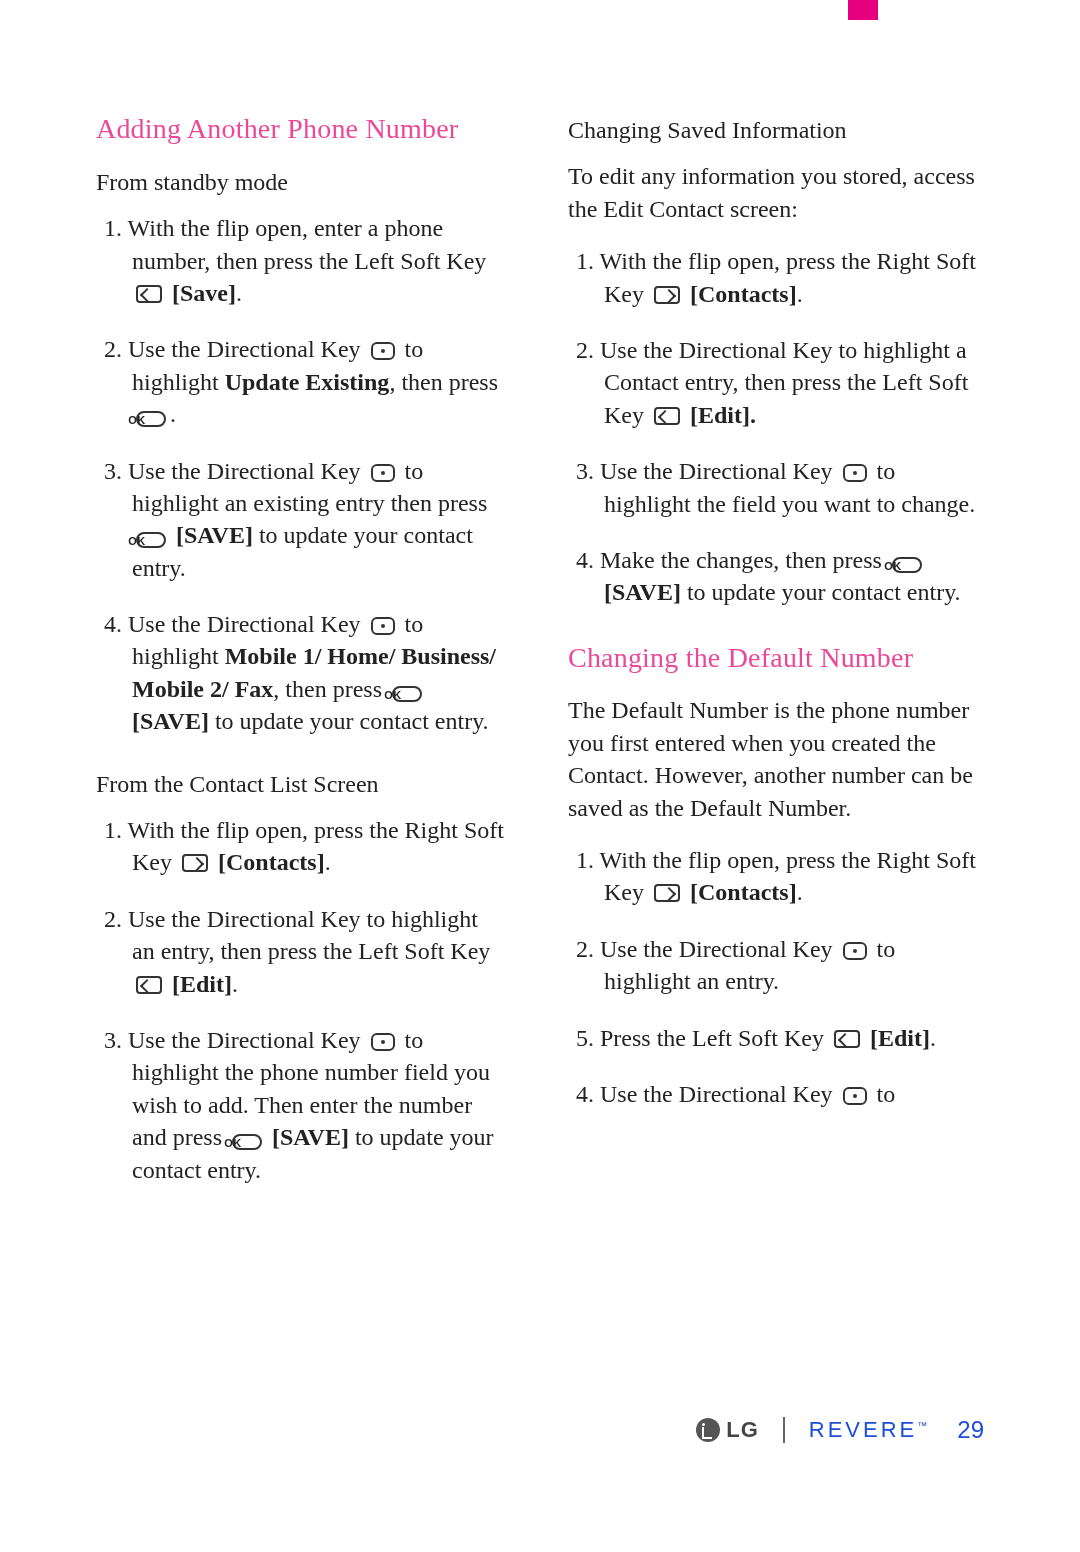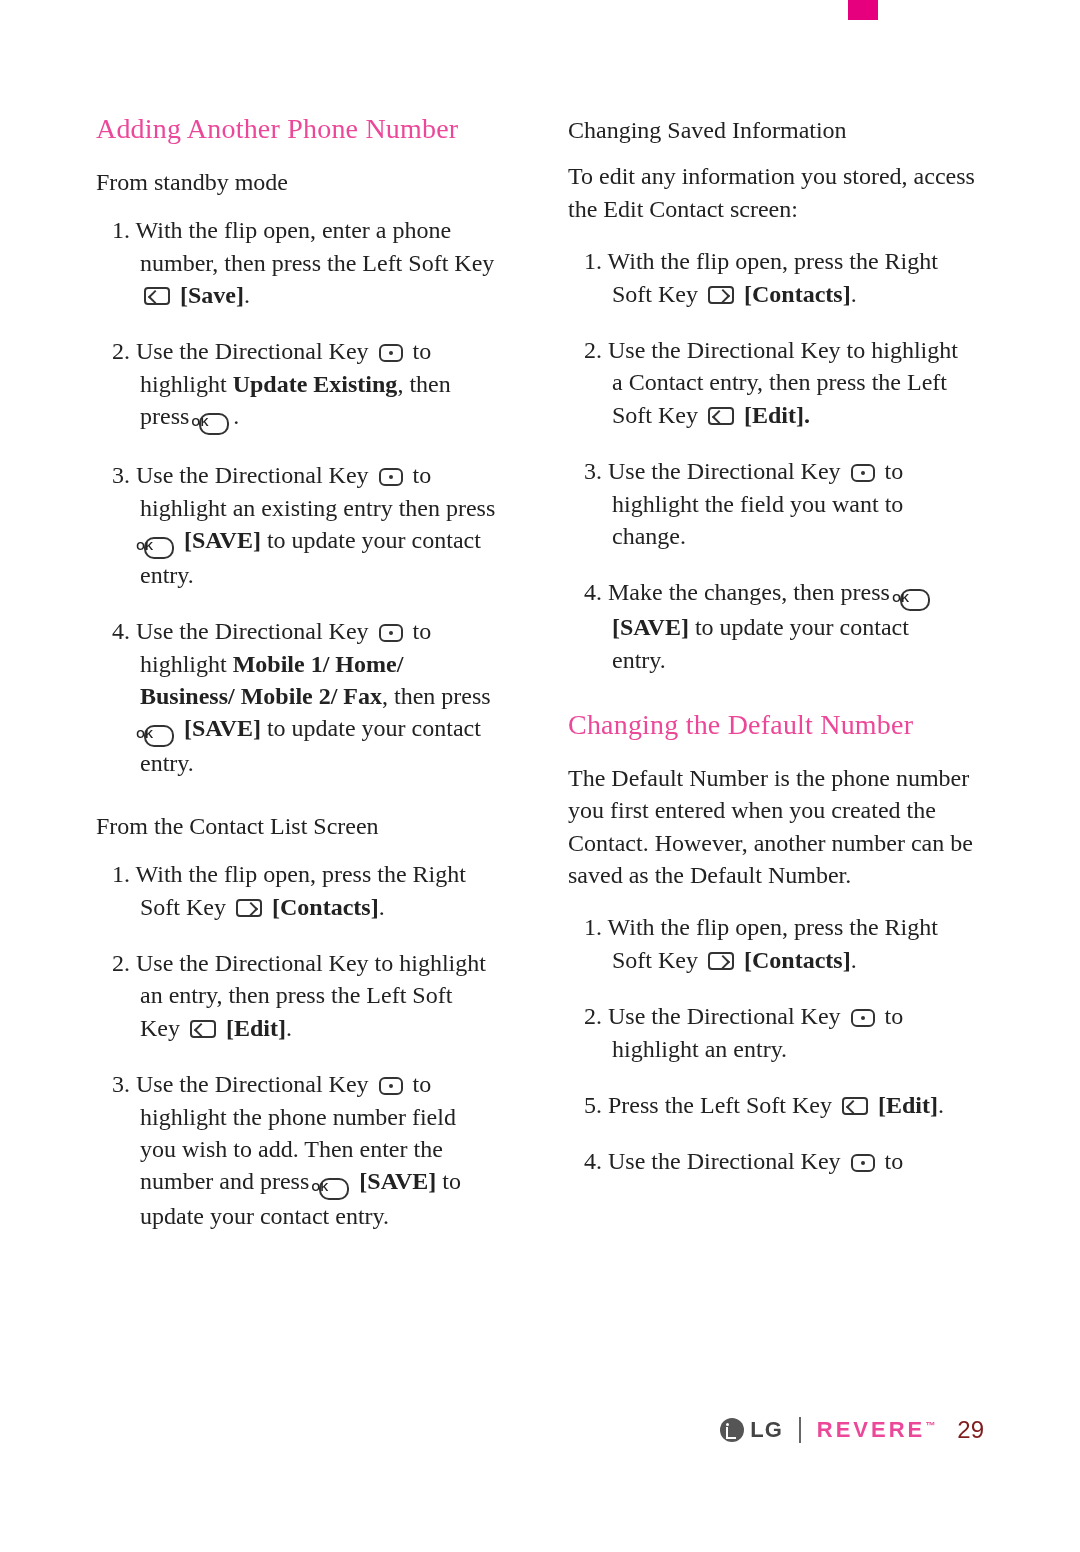--- a/index.html
+++ b/index.html
@@ -30,21 +30,21 @@
     font-weight: 400;
     margin-bottom: 18px;
     letter-spacing: 0.2px;
   }
   .subhead {
     font-weight: 400;
     font-size: 24px;
     margin-bottom: 14px;
     margin-top: 4px;
   }
-  ol { list-style: none; margin: 16px; padding: 0; }
+  ol { list-style: none; margin: 8px; padding: 0; }
   li { margin-bottom: 24px; }
   li:last-child { margin-bottom: 0; }
   .hang { padding-left: 28px; text-indent: -28px; }
   .b { font-weight: 700; }
   .para { margin-bottom: 20px; }
   .softkey-left, .softkey-right {
     width: 26px; height: 18px;
     border: 2px solid #333;
     border-radius: 4px;
     position: relative;
@@ -85,39 +85,39 @@
     left: 50%; top: 50%;
     width: 4px; height: 4px;
     background: #333;
     border-radius: 50%;
     transform: translate(-50%, -50%);
   }
   .ok-key {
     display: inline-block;
     min-width: 30px;
     padding: 0 4px;
-    height: 22px;
+    height: 16px;
     border: 2px solid #333;
     border-radius: 10px;
     font-size: 11px;
     font-weight: 700;
     text-align: center;
     line-height: 15px;
     vertical-align: -2px;
     margin: 0 4px;
     font-family: Arial, sans-serif;
     letter-spacing: 0.5px;
   }
   .footer {
     position: absolute;
     bottom: 106px;
     right: 96px;
     display: flex;
     align-items: center;
-    gap: 16px;
+    gap: 24px;
     font-family: Arial, Helvetica, sans-serif;
   }
   .lg-logo {
     display: flex; align-items: center; gap: 6px;
   }
   .lg-circle {
     width: 24px; height: 24px;
     border-radius: 50%;
     background: #555;
     position: relative;
@@ -141,29 +141,29 @@
   .lg-text {
     font-weight: 700;
     font-size: 22px;
     color: #444;
     letter-spacing: 1px;
   }
   .divider {
     width: 2px; height: 26px; background: #666;
   }
   .revere {
-    font-weight: 700;
+    font-weight: 400;
     font-size: 22px;
     letter-spacing: 3px;
-    color: #ec4899;
+    color: #1d4ed8;
   }
   .tm { font-size: 10px; vertical-align: super; letter-spacing: 0; }
   .pagenum {
     font-size: 24px;
-    color: #7f1d1d;
+    color: #1d4ed8;
     margin-left: 6px;
   }
   .block { margin-bottom: 30px; }
 </style>
 </head>
 <body>
 
 <div class="accent-bar"></div>
 
 <div class="page">

